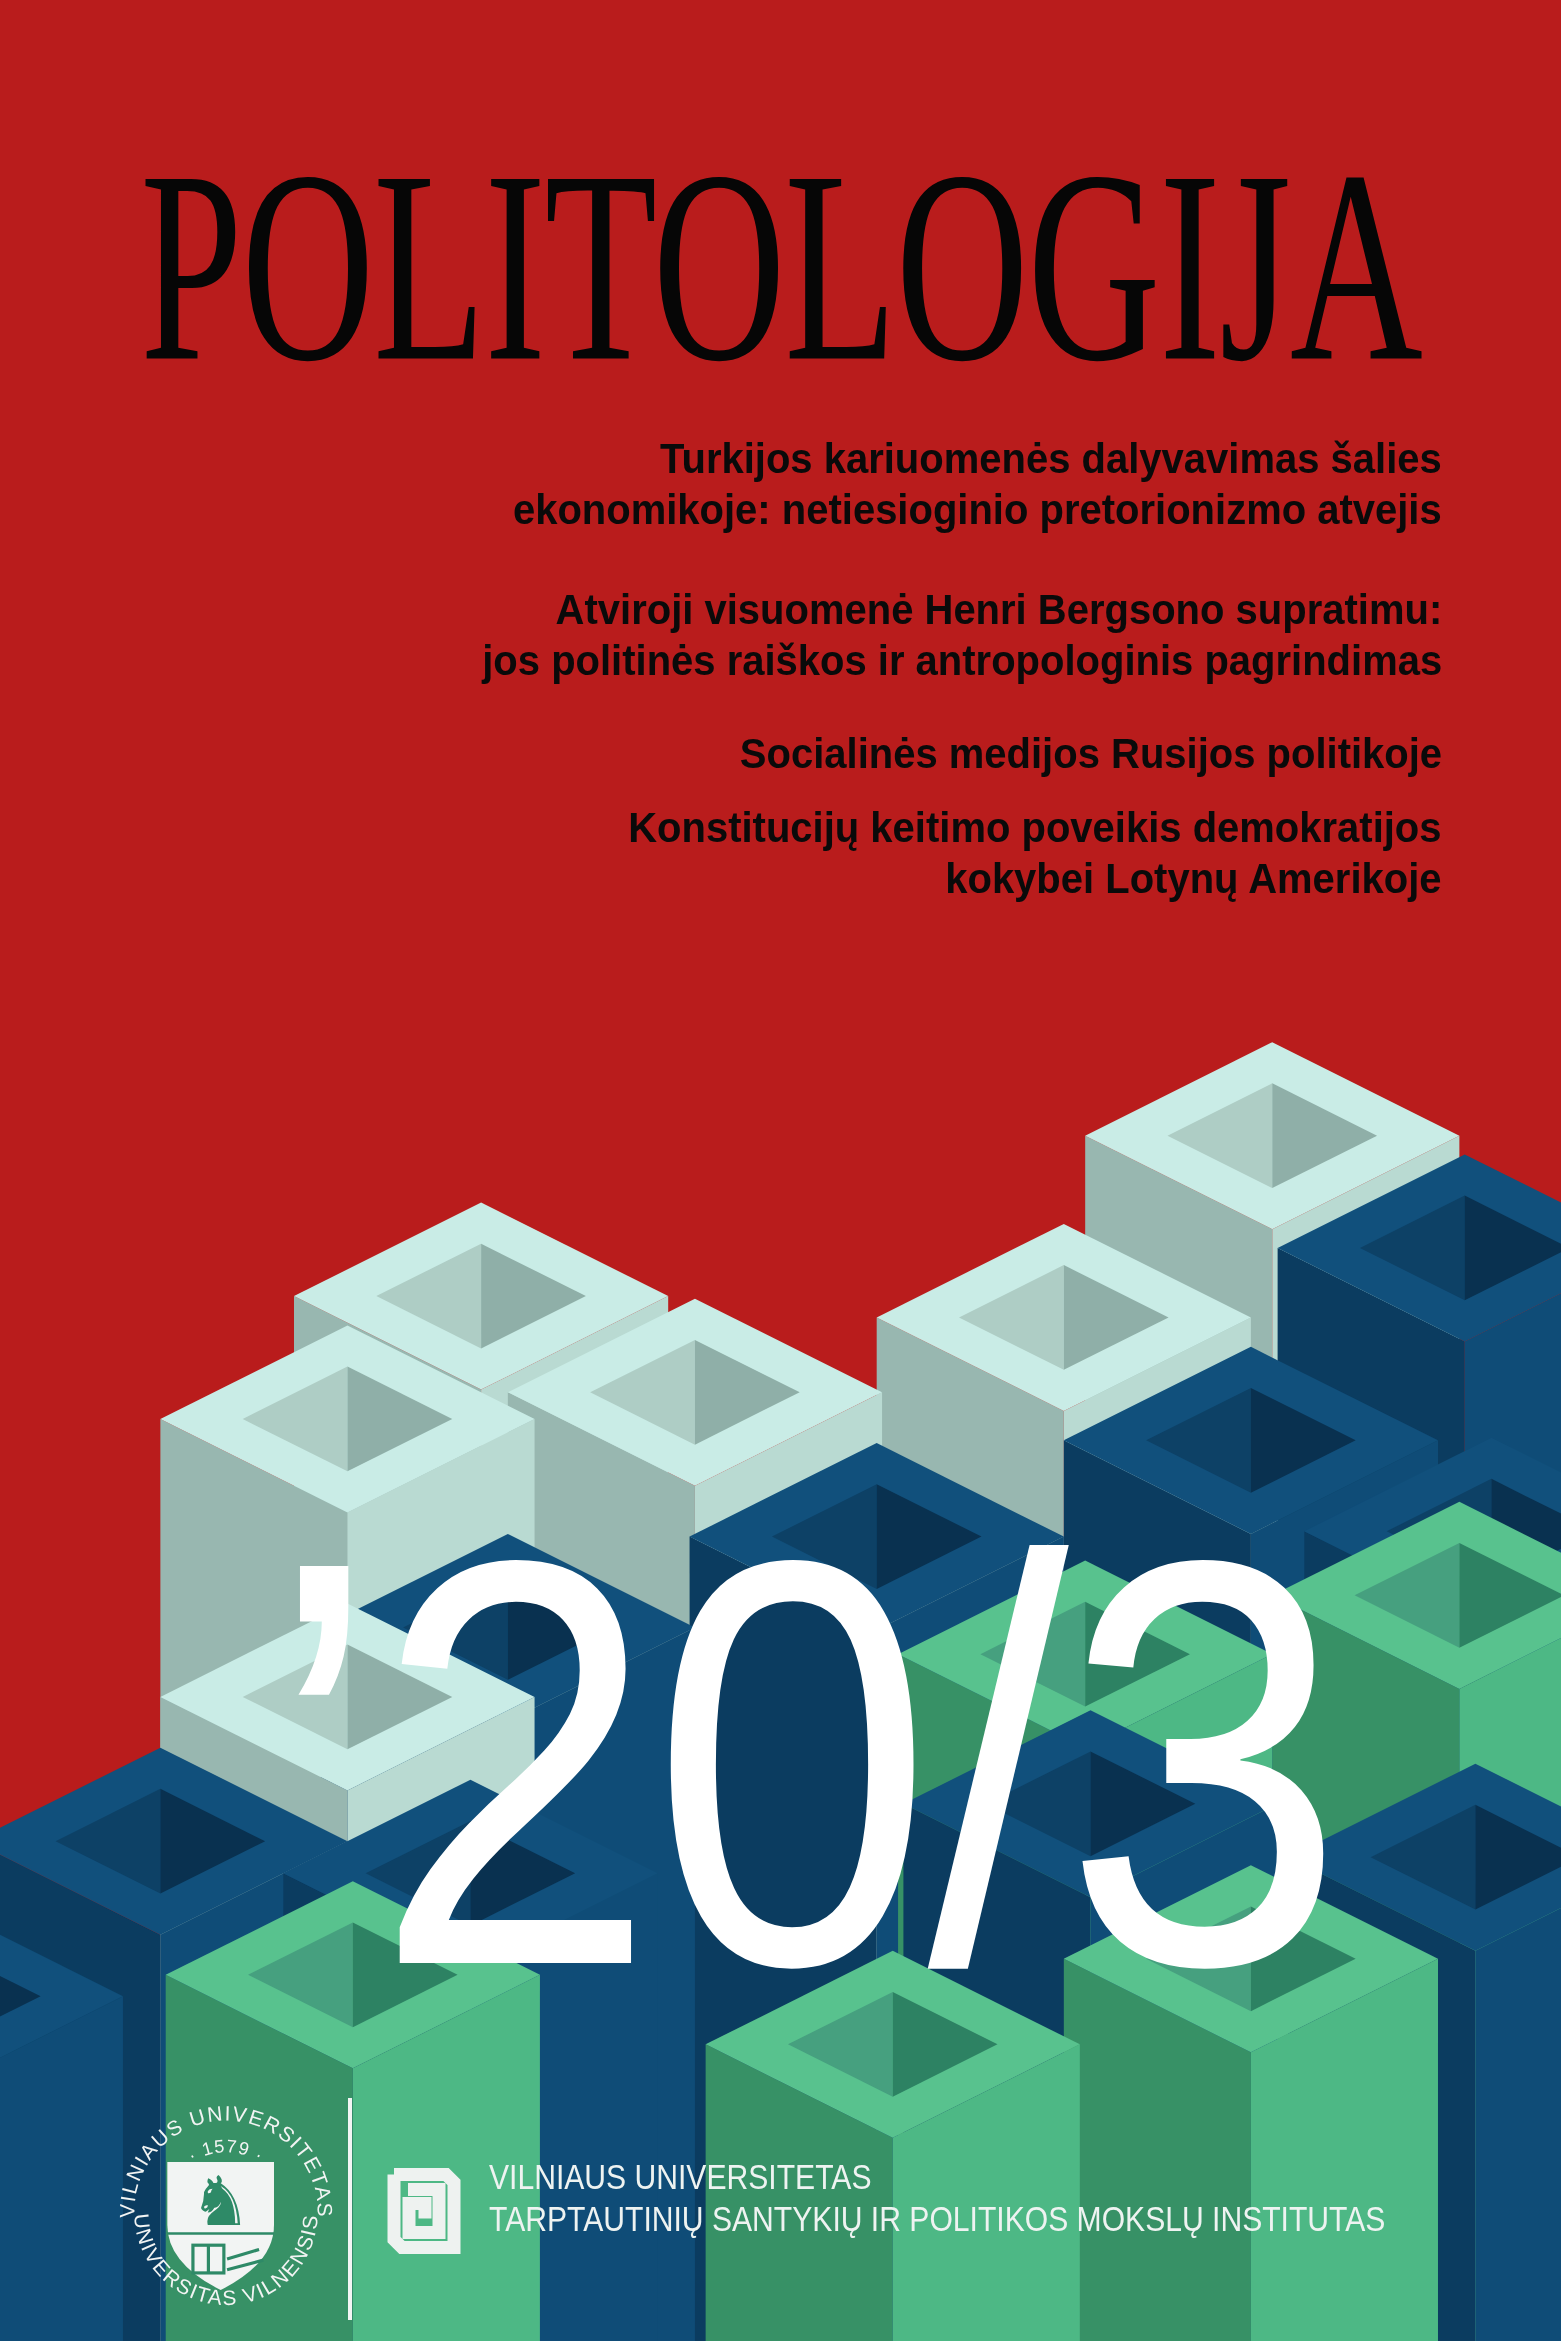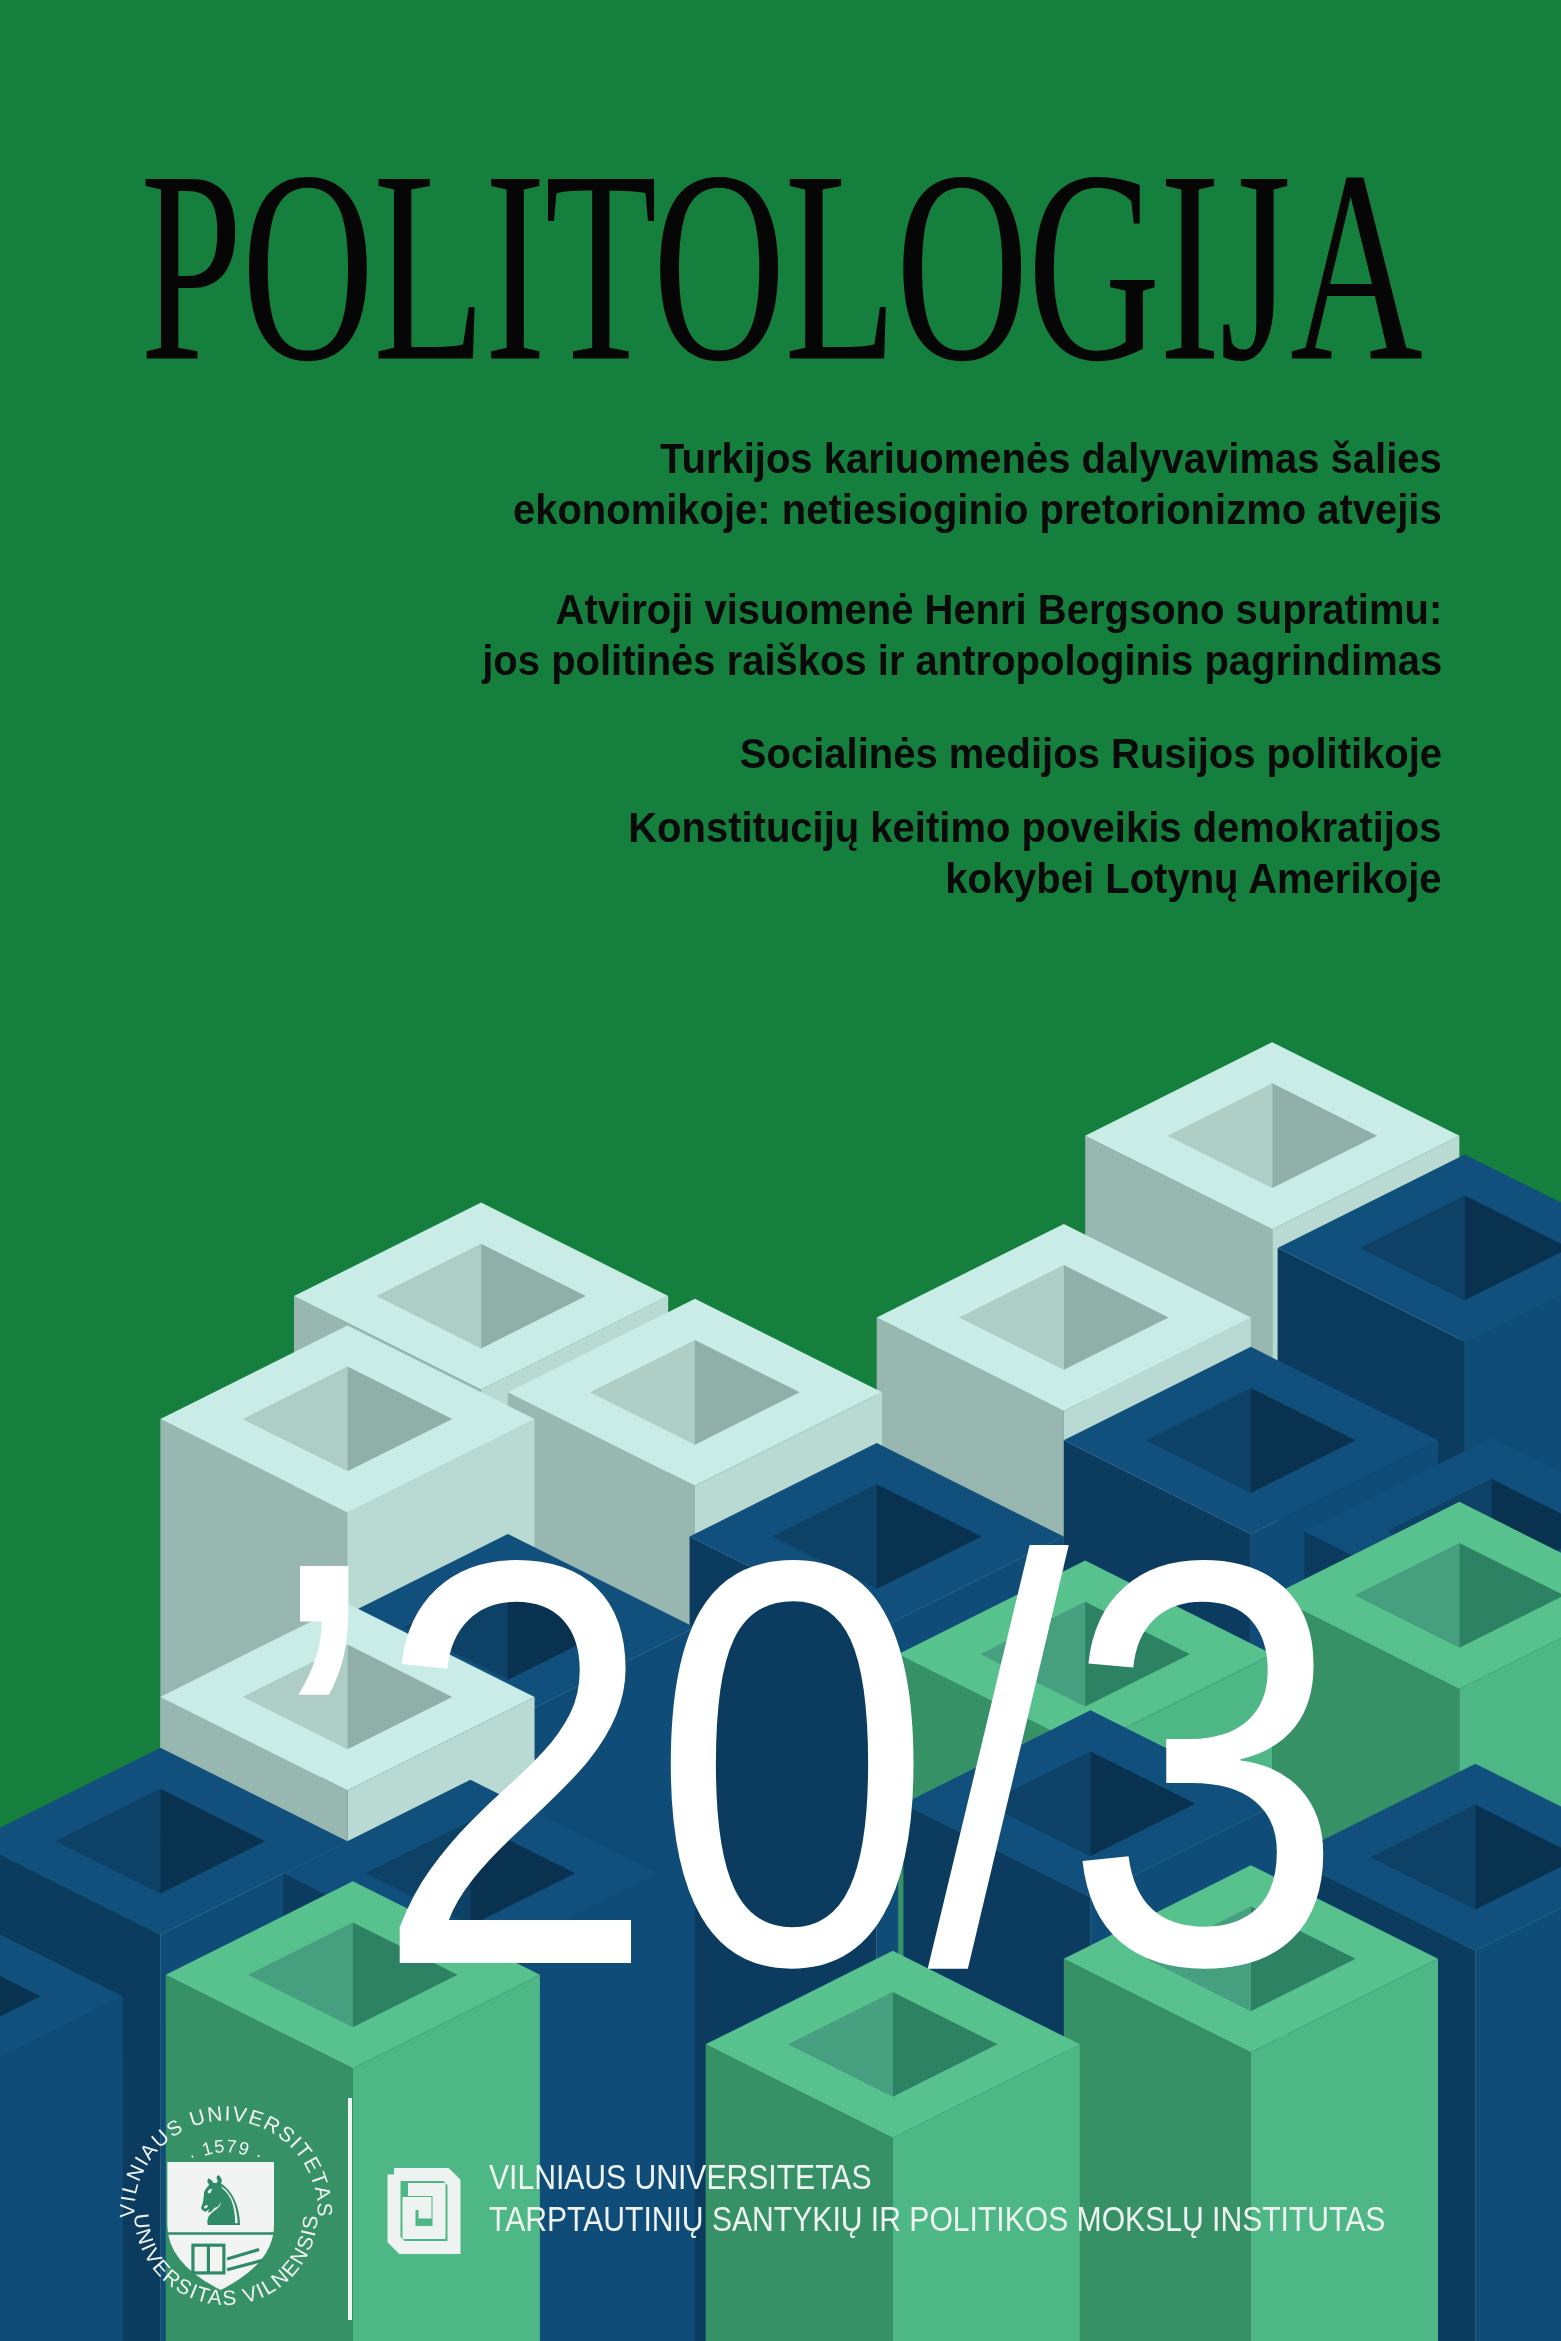--- a/index.html
+++ b/index.html
@@ -1,16 +1,16 @@
 <!DOCTYPE html>
 <html style="font-size:8.6px"><head>
 <meta charset="utf-8">
 <style>
   html,body{margin:0;padding:0;background:#ffffff;}
-  .page{position:relative;width:1562px;height:2342px;background:#15803d;overflow:hidden;
+  .page{position:relative;width:1562px;height:2342px;background:#b91c1c;overflow:hidden;
         font-family:"Liberation Sans",sans-serif;}
   #blocks{position:absolute;left:0;top:0;width:1562px;height:2342px;z-index:1;display:block;}
 
   .title-wrap{position:absolute;left:0;right:0;top:129px;text-align:center;z-index:2;}
   .title-wrap span{display:inline-block;font-family:"Liberation Serif",serif;font-weight:400;
         font-size:184px;line-height:1;color:#060606;letter-spacing:-1.1px;
         transform:scaleY(1.49);transform-origin:50% 0;white-space:nowrap;}
 
   .article{position:absolute;right:120px;z-index:2;text-align:right;color:#0a0a0a;
         font-weight:bold;font-size:43px;line-height:51px;white-space:nowrap;

